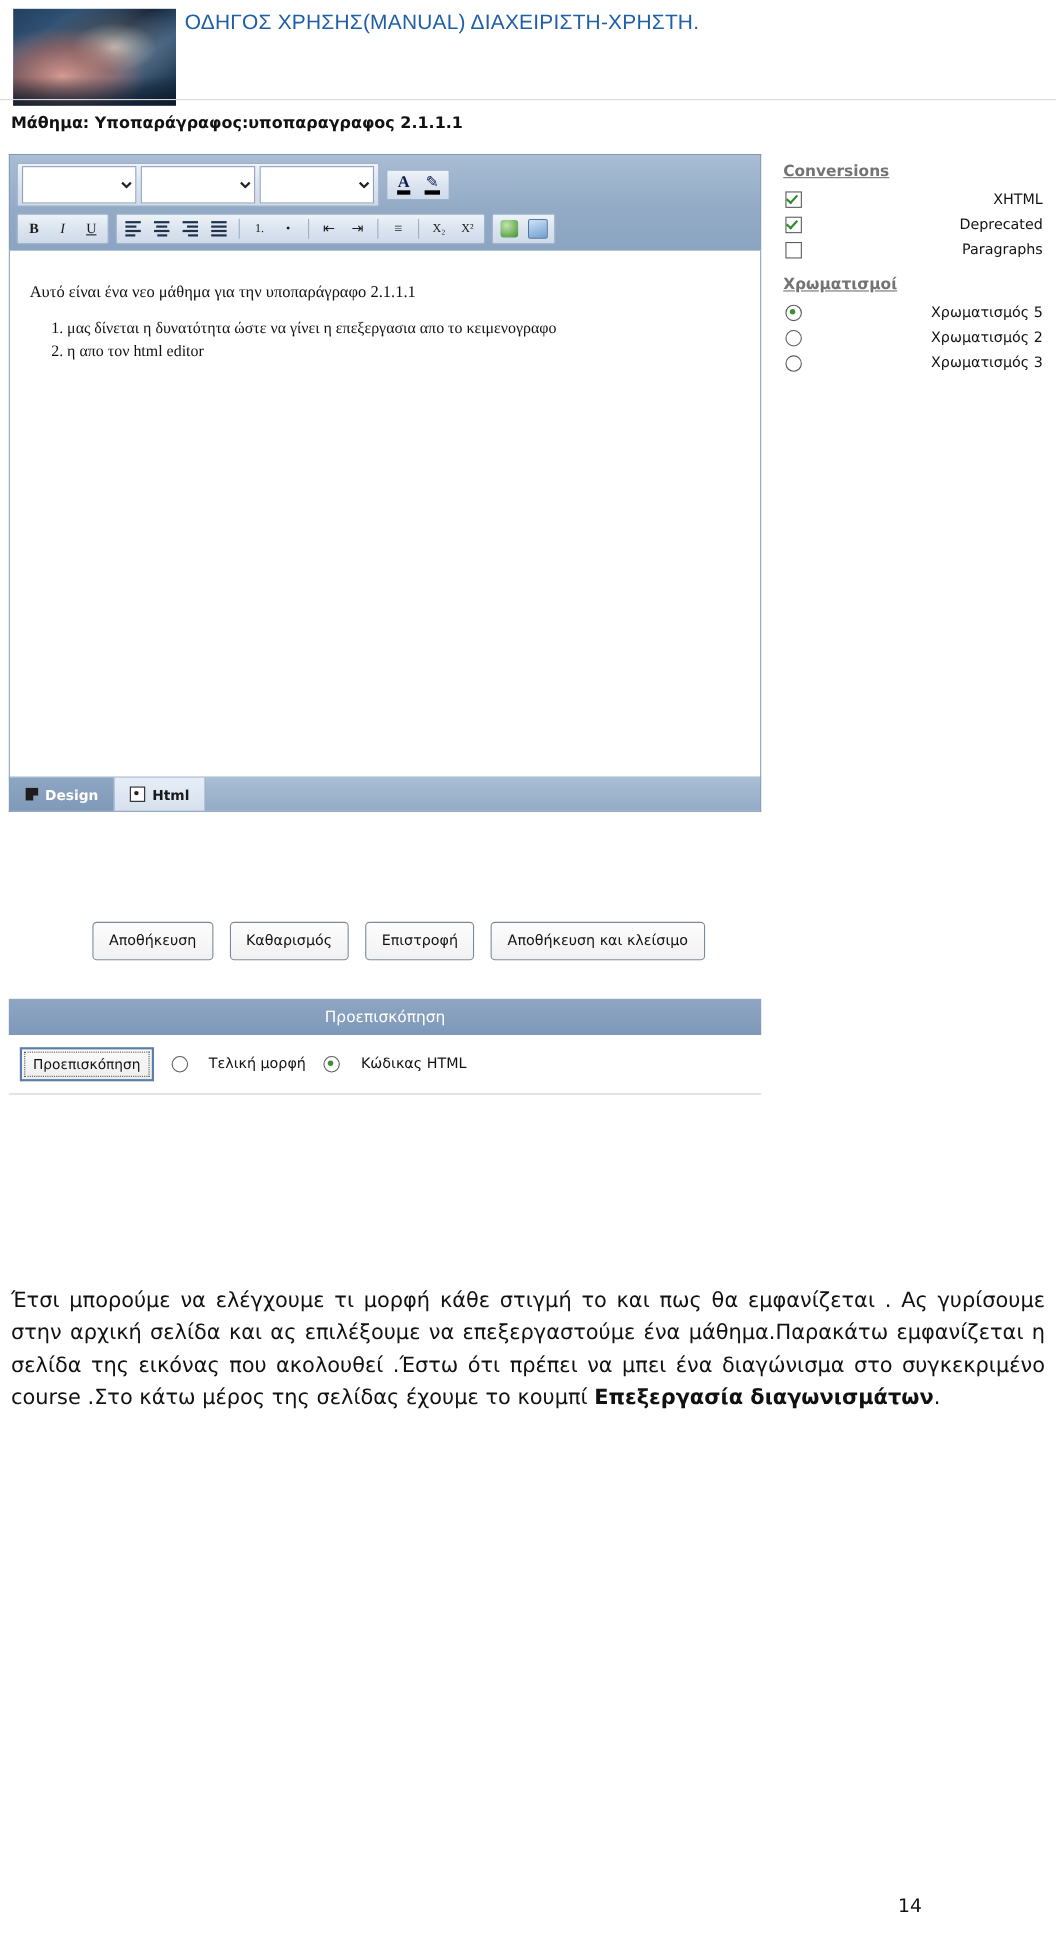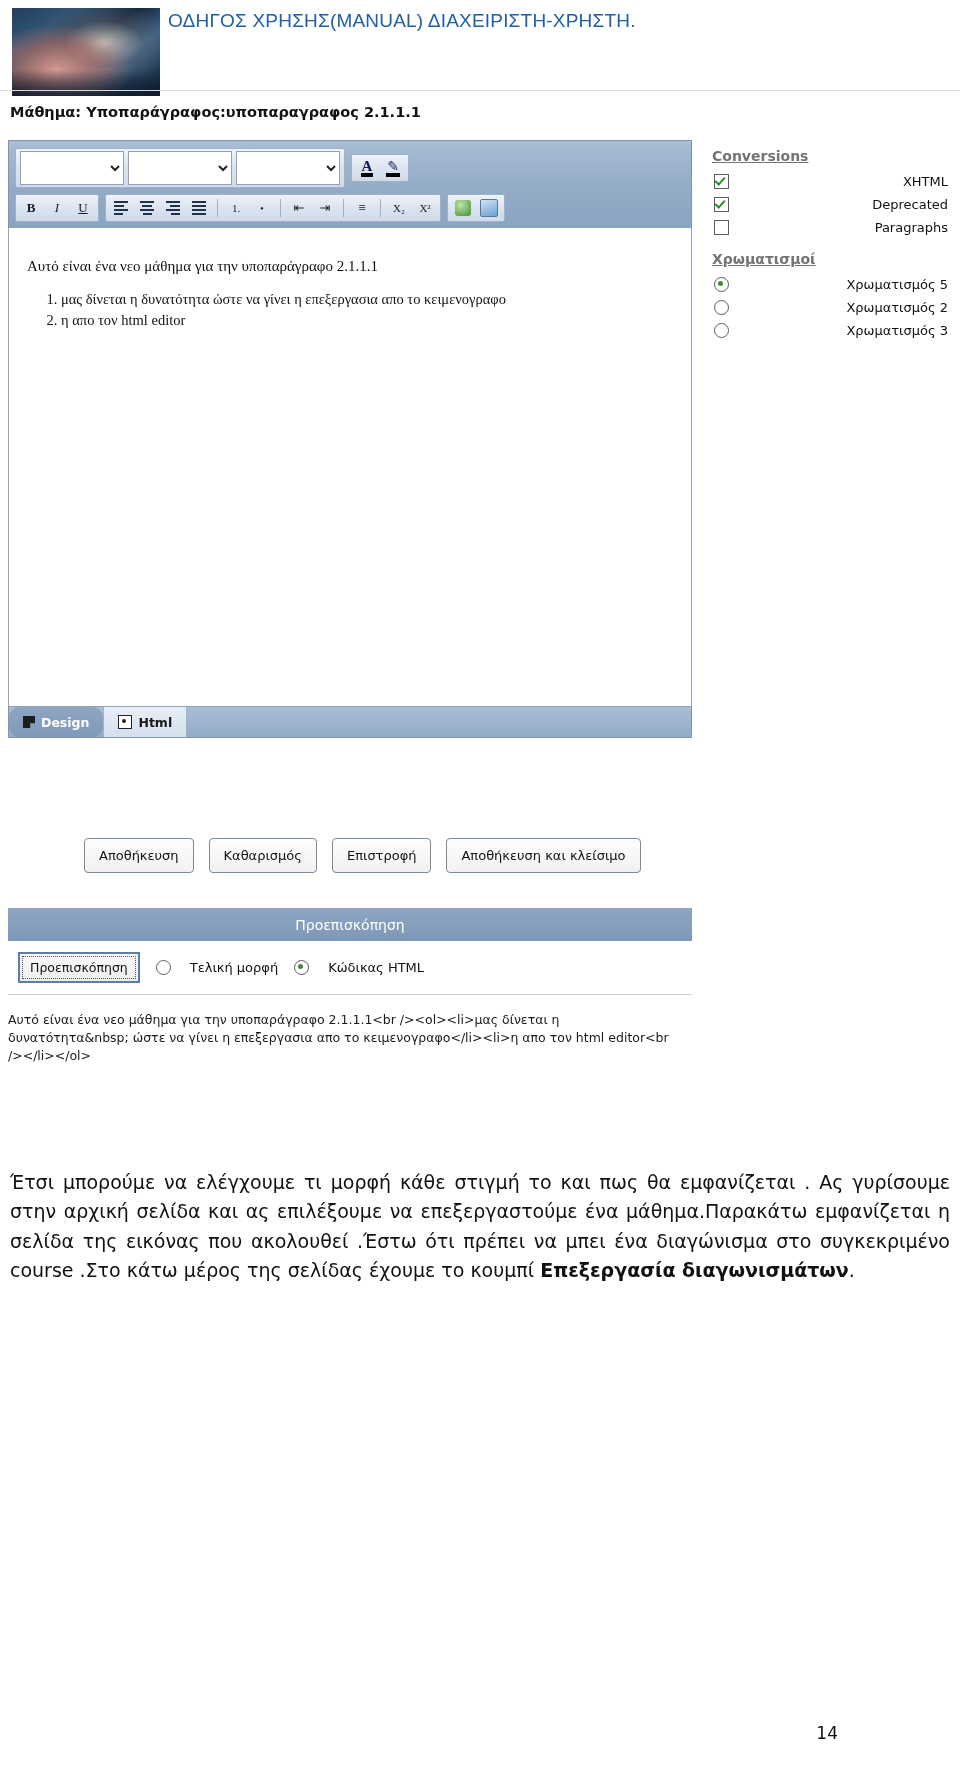--- a/index.html
+++ b/index.html
@@ -84,21 +84,21 @@
 
   .tabs-row{
     display:flex;align-items:stretch;height:30px;
     background:linear-gradient(180deg,#aabed5 0%,#93abc6 100%);
     border:1px solid #7d95b2;border-top:none;
   }
   .tab{
     display:flex;align-items:center;gap:6px;padding:0 14px;font-size:12.5px;
     font-family:"DejaVu Sans", sans-serif;font-weight:bold;
   }
-  .tab.active{background:linear-gradient(180deg,#8ea6c2,#7f99b8);color:#ffffff;border-radius:11px;}
+  .tab.active{background:linear-gradient(180deg,#8ea6c2,#7f99b8);color:#ffffff;}
   .tab.inactive{background:linear-gradient(180deg,#e7eef7,#d6e0ee);color:#1a1a1a;
     border-left:1px solid #9fb2c9;border-right:1px solid #9fb2c9;}
   .tab-ico{width:12px;height:12px;display:inline-block;}
   .tab-ico.design{background:#1d1d1d;clip-path:polygon(0 0,100% 0,100% 60%,60% 60%,60% 100%,0 100%);}
   .tab-ico.html{border:1px solid #222;background:#fff;position:relative;}
   .tab-ico.html:after{content:"";position:absolute;left:3px;top:3px;width:4px;height:4px;background:#222;border-radius:50%;}
 
   
   .right-panel{position:absolute;left:712px;top:148px;width:236px;
     font-family:"DejaVu Sans", sans-serif;}
@@ -339,21 +339,20 @@
       <button class="pv-btn">Προεπισκόπηση</button>
       <label class="pv-radio">
         <span class="rad"></span>
         <span>Τελική μορφή</span>
       </label>
       <label class="pv-radio">
         <span class="rad on"></span>
         <span>Κώδικας HTML</span>
       </label>
     </div>
-    <div class="pv-code">Αυτό είναι ένα νεο μάθημα για την υποπαράγραφο 2.1.1.1&lt;br /&gt;&lt;ol&gt;&lt;li&gt;μας δίνεται η δυνατότητα&amp;nbsp; ώστε να γίνει η επεξεργασια απο το κειμενογραφο&lt;/li&gt;&lt;li&gt;η απο τον html editor&lt;br /&gt;&lt;/li&gt;&lt;/ol&gt;</div>
   </div>
 
   <div class="body-par">
     <span>Έτσι μπορούμε να ελέγχουμε τι μορφή κάθε στιγμή το και    πως θα εμφανίζεται .  Ας γυρίσουμε στην αρχική σελίδα  και ας επιλέξουμε  να επεξεργαστούμε ένα μάθημα.Παρακάτω εμφανίζεται η σελίδα της εικόνας που ακολουθεί .Έστω ότι πρέπει να μπει ένα διαγώνισμα στο συγκεκριμένο course .Στο κάτω μέρος της σελίδας   έχουμε το κουμπί </span><b>Επεξεργασία διαγωνισμάτων</b><span>.</span>
   </div>
 
   <div class="page-num">14</div>
 </div>
 
 </body></html>

